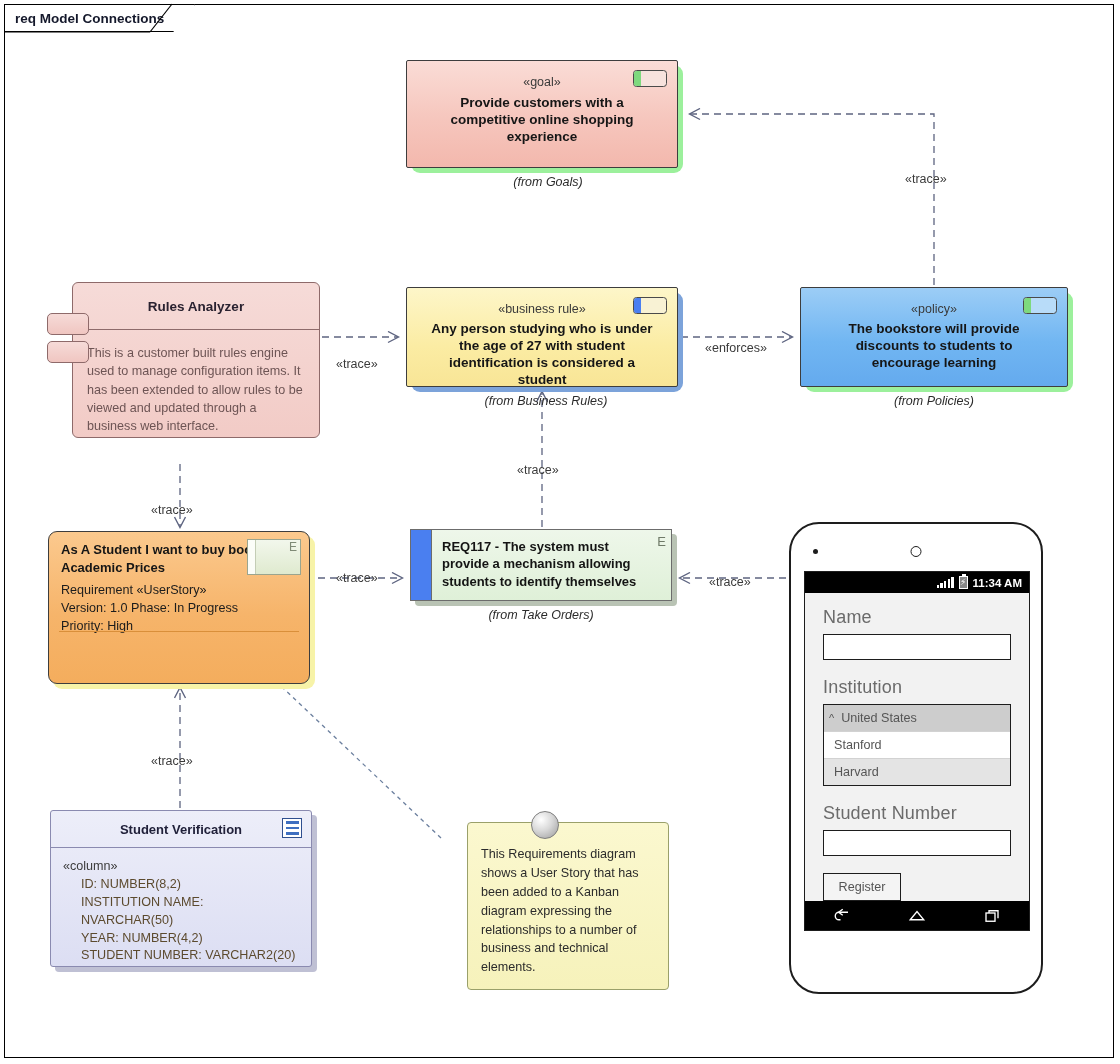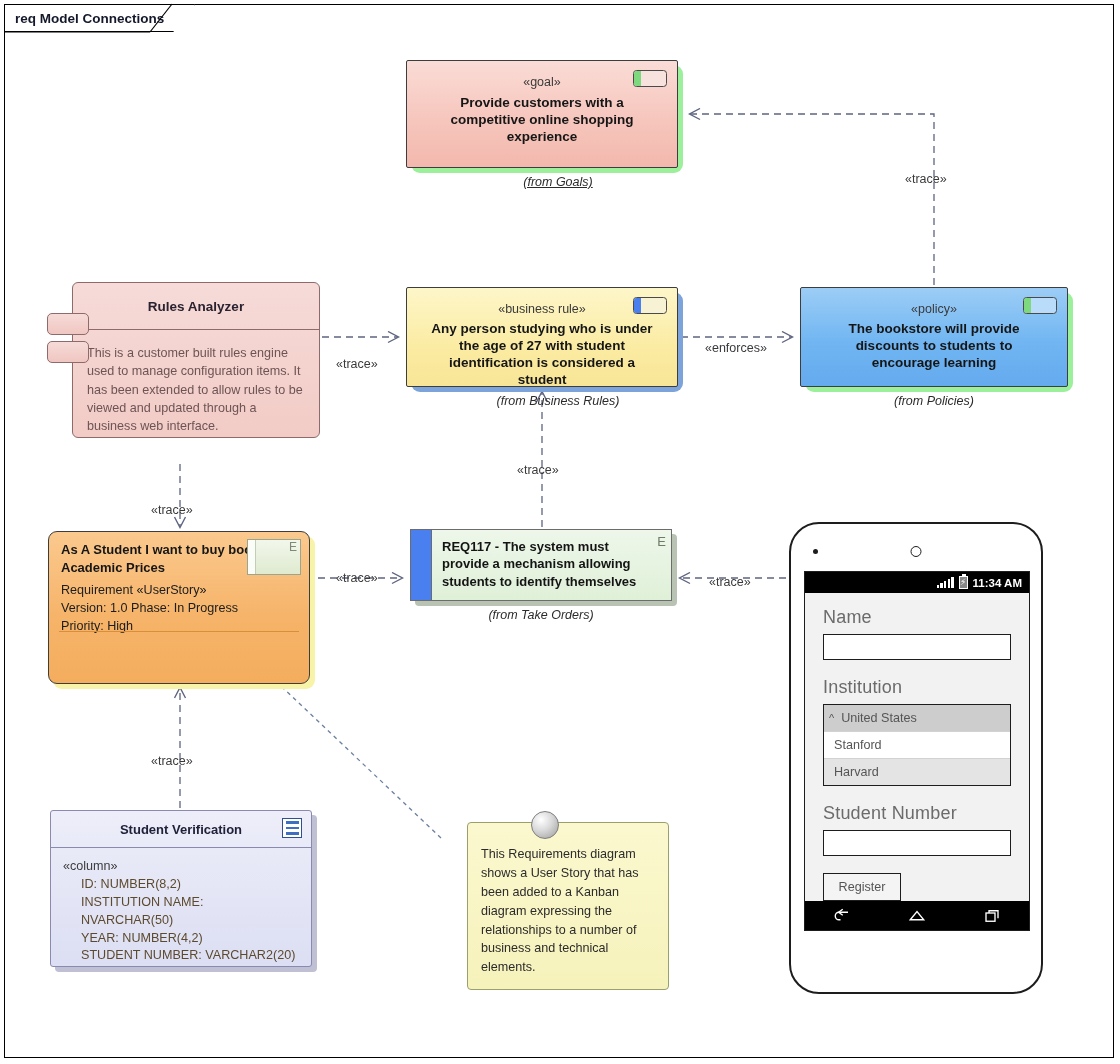--- a/index.html
+++ b/index.html
@@ -194,30 +194,30 @@
   <div id="story-shadow"></div>
   <div id="req-shadow"></div>
   <div id="tbl-shadow"></div>
 
   <div class="node reqbox" id="goal">
     <div class="pill" style="right:10px;top:9px;background:#f7e2dd;">
       <i style="background:#7ed97e;"></i>
     </div>
     <div class="stereo">«goal»</div>
     <div class="rtitle" style="margin-top:3px;padding:0 16px;">Provide customers with a competitive online shopping experience</div>
-    <div class="fromlbl" style="left:16px;top:114px;text-decoration:underline;">(from Goals)</div>
+    <div class="fromlbl" style="left:6px;top:114px;">(from Goals)</div>
   </div>
 
   <div class="node reqbox" id="brule">
     <div class="pill" style="right:10px;top:9px;background:#f8f2d4;">
       <i style="background:#4a7ff0;"></i>
     </div>
     <div class="stereo">«business rule»</div>
     <div class="rtitle" style="margin-top:2px;padding:0 10px;">Any person studying who is under the age of 27 with student identification is considered a student</div>
-    <div class="fromlbl" style="left:16px;top:106px;">(from Business Rules)</div>
+    <div class="fromlbl" style="left:4px;top:106px;">(from Business Rules)</div>
   </div>
 
   <div class="node reqbox" id="policy">
     <div class="pill" style="right:10px;top:9px;background:#b8dcf9;">
       <i style="background:#7ed97e;"></i>
     </div>
     <div class="stereo">«policy»</div>
     <div class="rtitle" style="margin-top:2px;padding:0 18px;">The bookstore will provide discounts to students to encourage learning</div>
     <div class="fromlbl" style="left:0;top:106px;">(from Policies)</div>
   </div>

